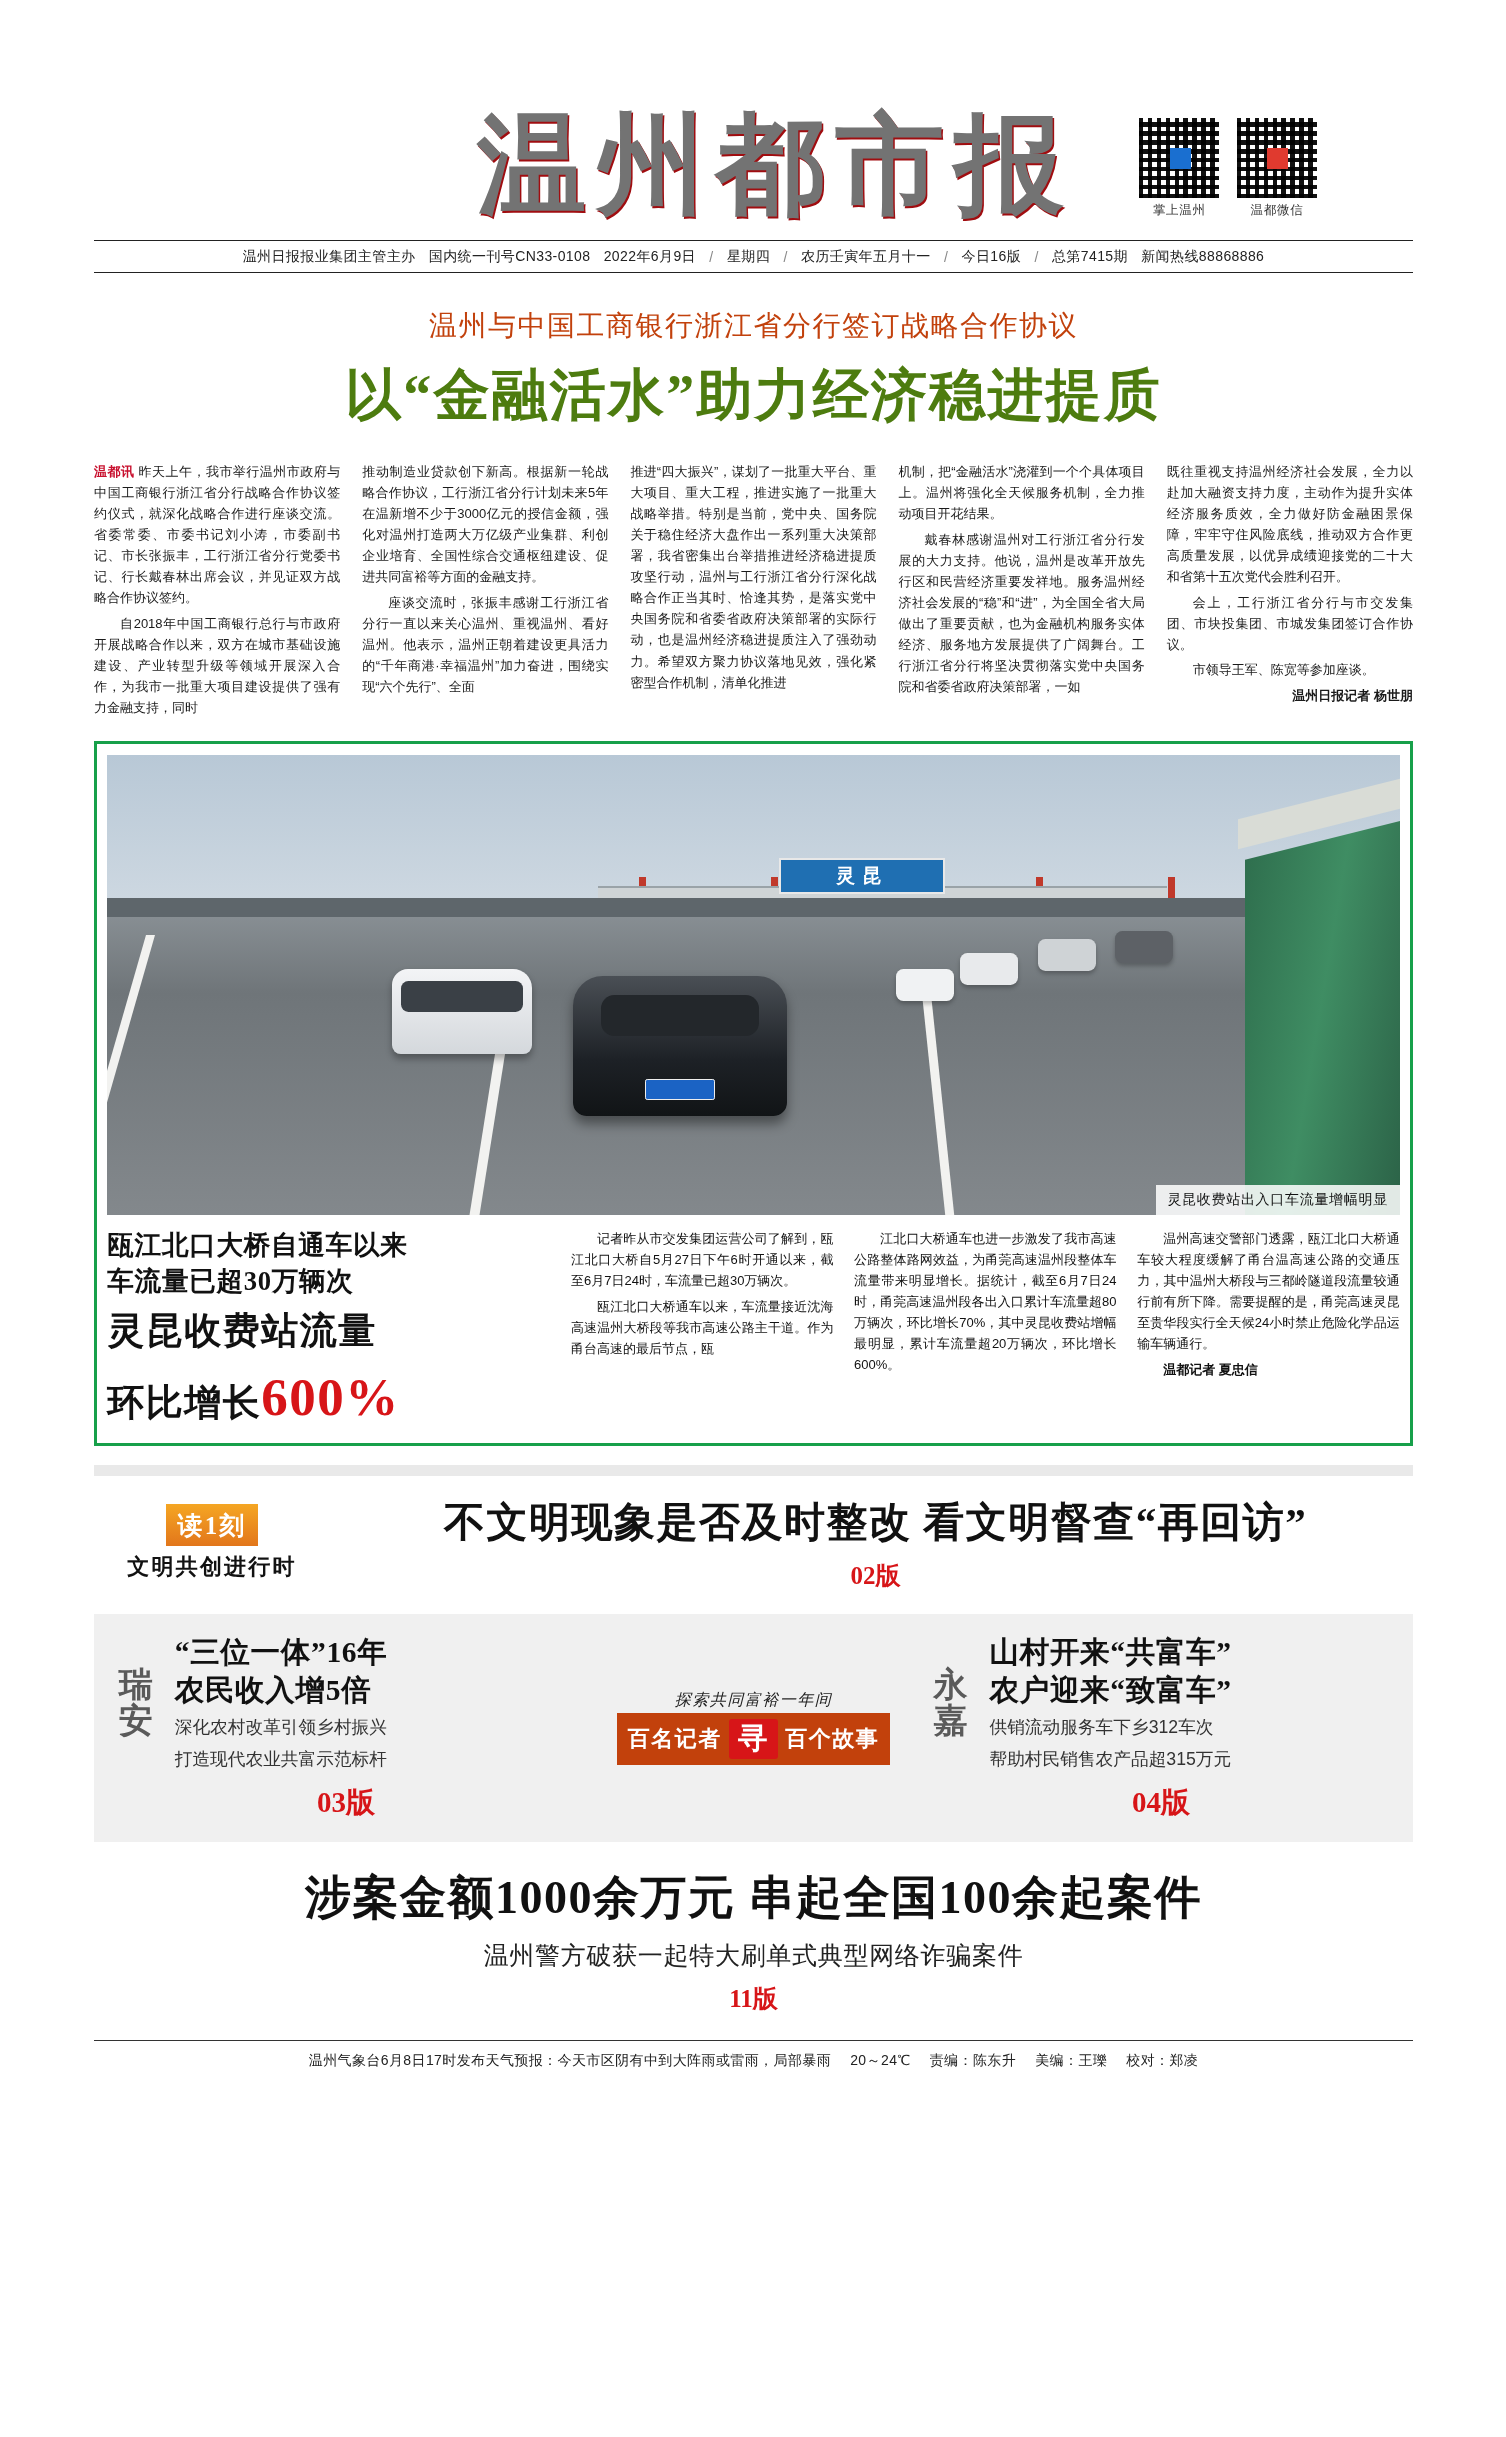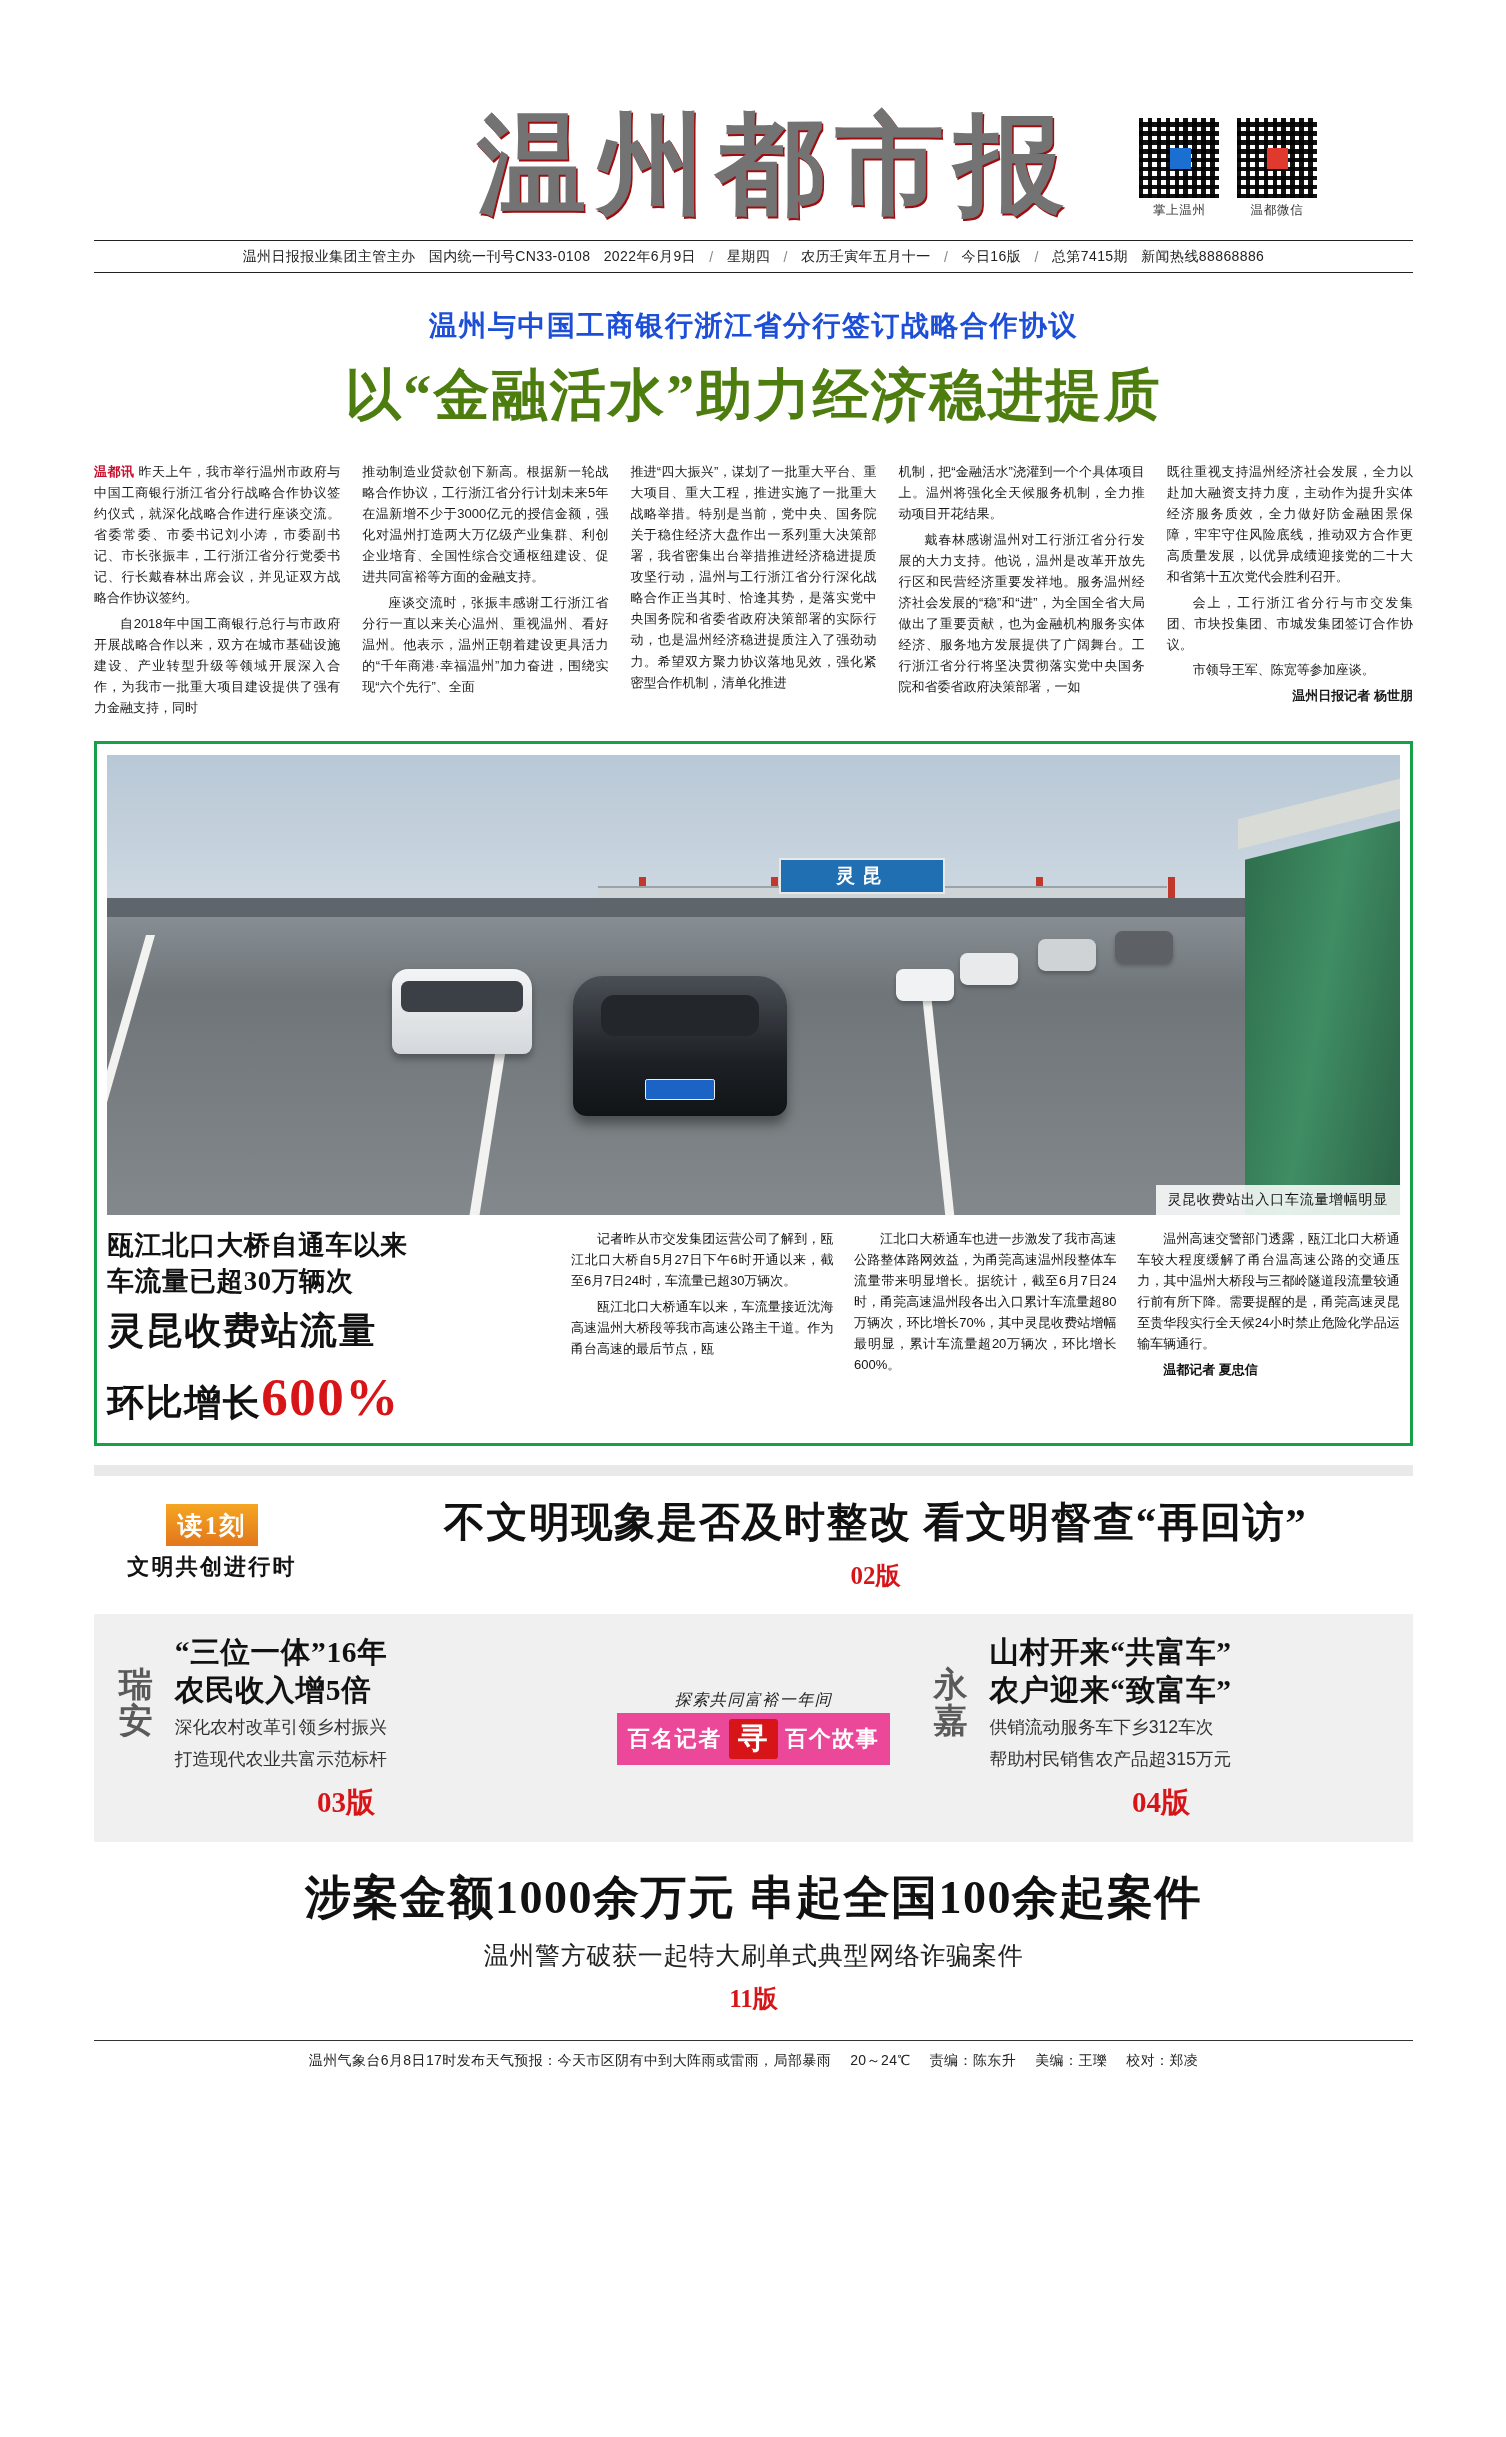--- a/index.html
+++ b/index.html
@@ -89,22 +89,22 @@
     color: #222;
     letter-spacing: 0.4px;
   }
   .infobar .sep { color: #888; }
 
   
   .lead-sub {
     text-align: center;
     font-family: "Liberation Serif", serif;
     font-size: 28px;
-    font-weight: bold;
-    color: #1d4ed8;
+    font-weight: normal;
+    color: #c2410c;
     margin-top: 34px;
     letter-spacing: 1.5px;
   }
   .lead-main {
     text-align: center;
     font-family: "Liberation Serif", serif;
     font-size: 56px;
     font-weight: bold;
     color: #4d7c0f;
     margin-top: 13.3px;
@@ -404,21 +404,21 @@
   .center-badge .cb-top {
     font-size: 16px;
     color: #222;
     letter-spacing: 1.5px;
     margin-bottom: 2px;
     font-style: italic;
   }
   .cb-bar {
     display: inline-flex;
     align-items: center;
-    background: #ec4899;
+    background: #c2410c;
     color: #fff;
     font-family: "Liberation Serif", serif;
     font-weight: bold;
     font-size: 22px;
     padding: 5.9px 10.3px;
     letter-spacing: 1.5px;
     gap: 7.4px;
   }
   .cb-bar .big {
     background: #d71518;

